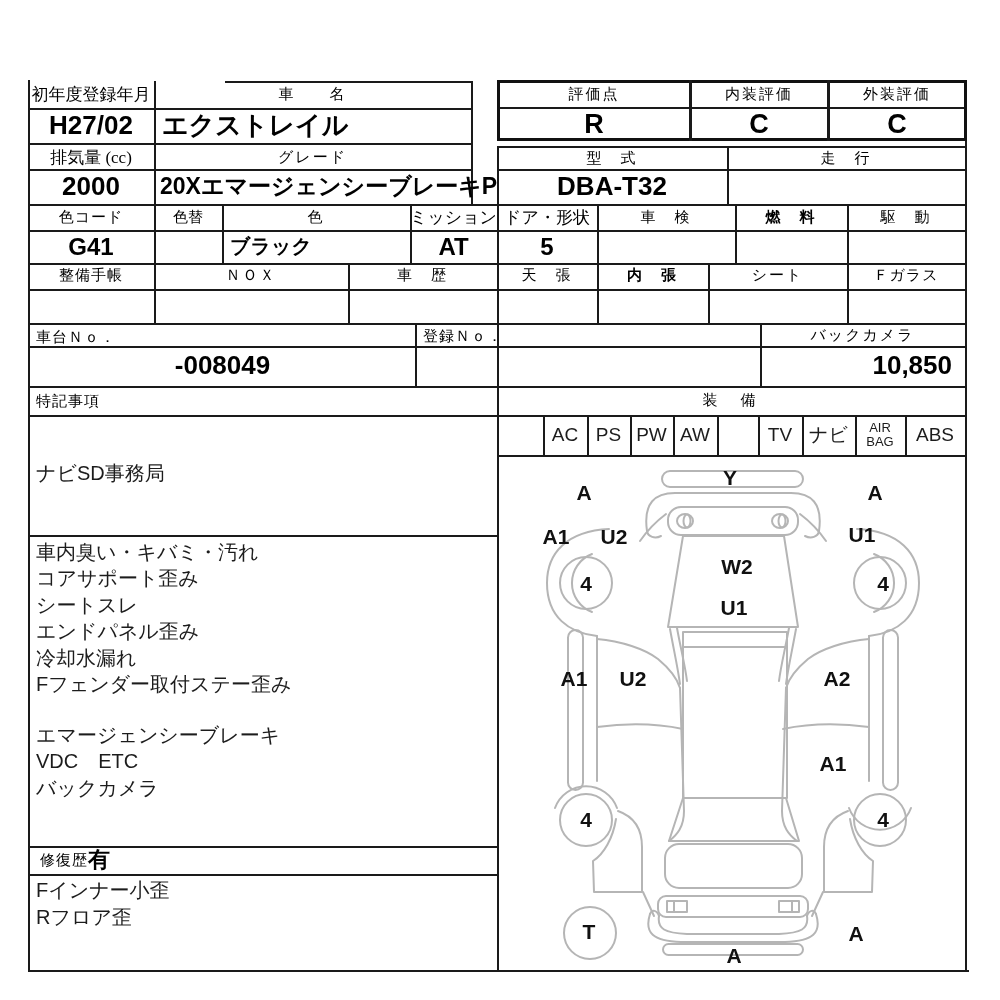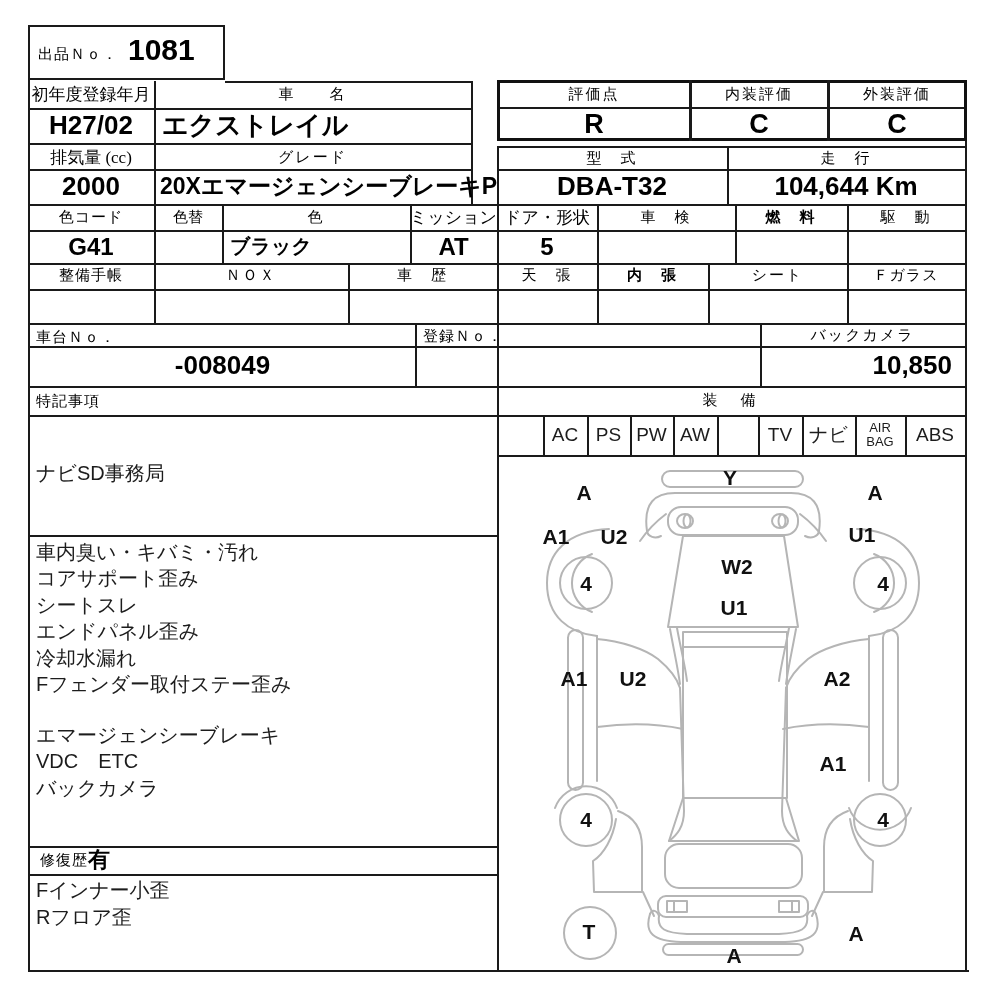--- a/index.html
+++ b/index.html
@@ -22,24 +22,20 @@
       font-size:19px;color:#1c1c1c;}
   .eq.two{font-size:13px;line-height:14px;white-space:pre-line;text-align:center;}
   .code{position:absolute;transform:translate(-50%,-50%);font-weight:bold;font-size:21px;color:#111;}
   .bold{font-weight:bold;}
 </style>
 </head>
 <body>
 
 <div id="sheet">
 
-  <div class="box" style="left:28px;top:25px;width:197px;height:55px;">
-    <span style="position:absolute;left:8px;top:18px;font-family:'Liberation Serif',serif;font-size:15px;letter-spacing:1px;">出品Ｎｏ．</span>
-    <span style="position:absolute;left:98px;top:6px;font-size:30px;font-weight:bold;">1081</span>
-  </div>
 
   <div class="hl" style="left:225px;top:81px;width:246px;"></div>
   <div class="hl" style="left:28px;top:108px;width:443px;"></div>
   <div class="hl" style="left:28px;top:143px;width:443px;"></div>
   <div class="hl" style="left:497px;top:146px;width:470px;"></div>
   <div class="hl" style="left:28px;top:169px;width:443px;"></div>
   <div class="hl" style="left:497px;top:169px;width:470px;"></div>
   <div class="hl" style="left:28px;top:204px;width:939px;"></div>
   <div class="hl" style="left:28px;top:230px;width:939px;"></div>
   <div class="hl" style="left:28px;top:263px;width:939px;"></div>
@@ -96,21 +92,20 @@
   <div class="val" style="left:692px;top:109px;width:134px;height:30px;font-size:27px;">C</div>
   <div class="val" style="left:830px;top:109px;width:134px;height:30px;font-size:27px;">C</div>
 
   <div class="hdr sm" style="left:30px;top:147px;width:122px;height:21px;">排気量 (cc)</div>
   <div class="hdr" style="left:156px;top:147px;width:313px;height:21px;">グレード</div>
   <div class="hdr" style="left:499px;top:148px;width:226px;height:20px;">型　式</div>
   <div class="hdr" style="left:729px;top:148px;width:234px;height:20px;">走　行</div>
   <div class="val" style="left:30px;top:171px;width:122px;height:31px;">2000</div>
   <div class="val left" style="left:160px;top:171px;width:309px;height:31px;font-size:23px;">20XエマージェンシーブレーキP</div>
   <div class="val" style="left:499px;top:171px;width:226px;height:31px;">DBA-T32</div>
-  <div class="val" style="left:729px;top:171px;width:234px;height:31px;">104,644 Km</div>
 
   <div class="hdr" style="left:30px;top:206px;width:122px;height:22px;letter-spacing:1px;">色コード</div>
   <div class="hdr" style="left:156px;top:206px;width:64px;height:22px;letter-spacing:0;">色替</div>
   <div class="hdr" style="left:224px;top:206px;width:184px;height:22px;">色</div>
   <div class="hdr sm" style="left:412px;top:206px;width:83px;height:22px;">ミッション</div>
   <div class="hdr sm" style="left:499px;top:206px;width:96px;height:22px;">ドア・形状</div>
   <div class="hdr" style="left:599px;top:206px;width:134px;height:22px;">車　検</div>
   <div class="hdr bold" style="left:737px;top:206px;width:108px;height:22px;">燃　料</div>
   <div class="hdr" style="left:849px;top:206px;width:114px;height:22px;">駆　動</div>
   <div class="val" style="left:30px;top:232px;width:122px;height:29px;font-size:24px;">G41</div>

